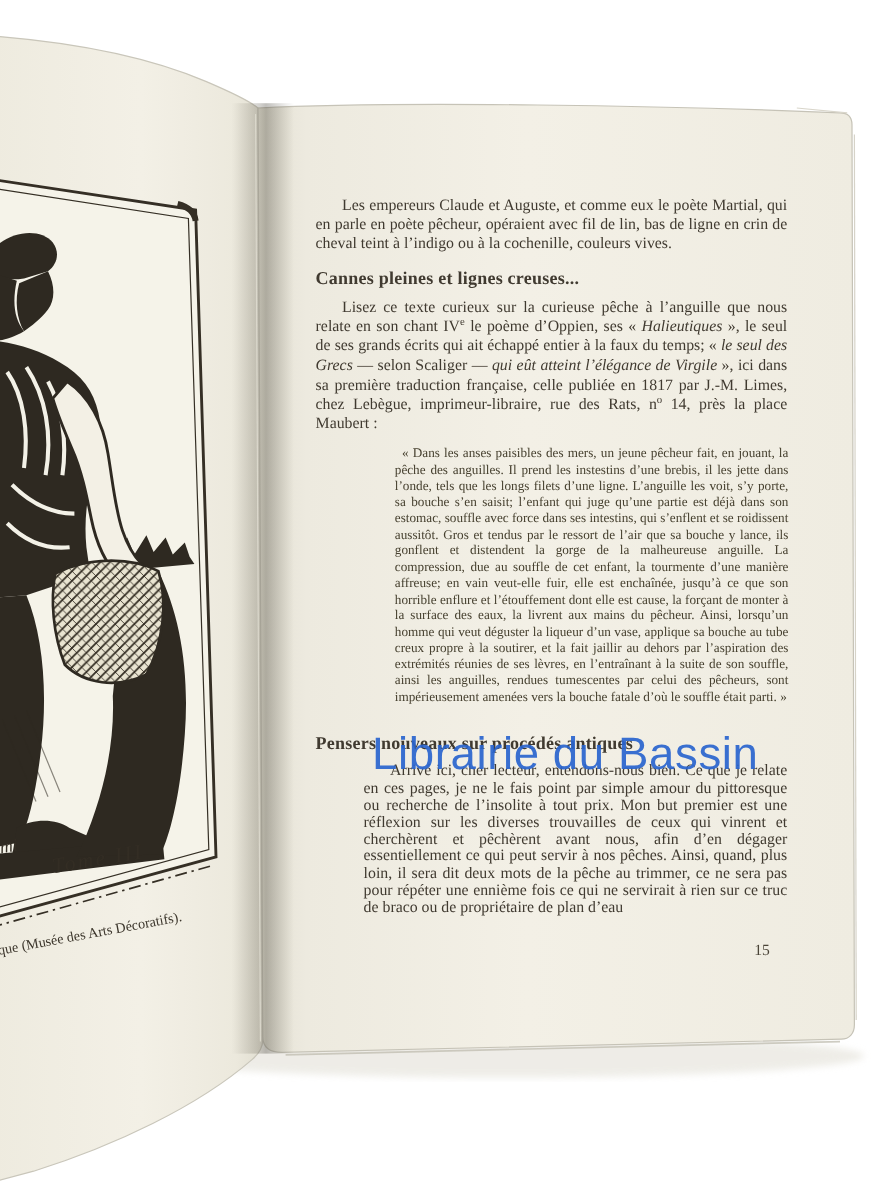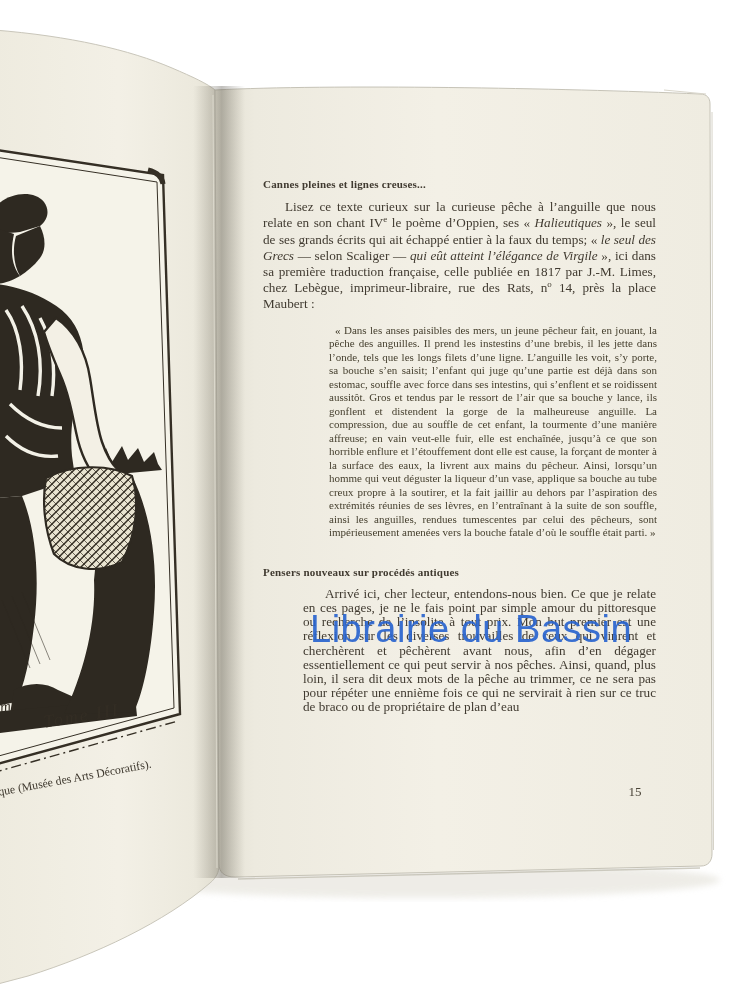--- a/index.html
+++ b/index.html
@@ -5,21 +5,21 @@
   html,body{margin:0;padding:0;}
   body{width:730px;height:1000px;background:#ffffff;overflow:hidden;position:relative;
        font-family:"Liberation Serif", serif;}
   .stage{position:absolute;inset:0;}
   svg{position:absolute;left:0;top:0;}
 
   
   .rp{position:absolute;left:263px;top:163px;width:393px;color:#403a30;
       font-size:13.2px;line-height:16.2px;text-align:justify;}
   .rp p{margin:0 0 7px 0;text-indent:22px;}
-  .rp .head{margin:13px 0 7px 0;font-weight:bold;font-size:11px;letter-spacing:.2px;
+  .rp .head{margin:13px 0 7px 0;font-weight:bold;font-size:15px;letter-spacing:.2px;
             text-indent:0;text-align:left;}
   .rp .head.h2{margin-top:24px;}
   .rp .quote{margin:11px 0 2px 66px;width:328px;font-size:11px;line-height:13.5px;
              text-indent:6px;color:#46402f;}
   .rp .p5{line-height:14.2px;margin-bottom:0;margin-left:40px;}
   sup{font-size:68%;line-height:0;}
 
   .pageno{position:absolute;left:600px;top:784px;width:30px;text-align:center;
           font-size:13px;color:#4a4438;margin-left:20px;}
 
@@ -138,20 +138,21 @@
 
       <g stroke="#2e2921" stroke-width="1" opacity="0.55">
         <path d="M 2 600 L 30 668"></path>
         <path d="M 12 596 L 40 664"></path>
         <path d="M 22 592 L 50 660"></path>
       </g>
     </g>
   </svg>
 
   <div class="rp">
+    <p>Les empereurs Claude et Auguste, et comme eux le poète Martial, qui en parle en poète pêcheur, opéraient avec fil de lin, bas de ligne en crin de cheval teint à l’indigo ou à la cochenille, couleurs vives.</p>
     <div class="head">Cannes pleines et lignes creuses...</div>
     <p><span>Lisez ce texte curieux sur la curieuse pêche à l’anguille que nous relate en son chant IV</span><sup>e</sup><span> le poème d’Oppien, ses « </span><span style="font-style: italic;">Halieutiques</span><span> », le seul de ses grands écrits qui ait échappé entier à la faux du temps; « </span><span style="font-style: italic;">le seul des Grecs</span><span> — selon Scaliger — </span><span style="font-style: italic;">qui eût atteint l’élégance de Virgile</span><span> », ici dans sa première traduction française, celle publiée en 1817 par J.-M. Limes, chez Lebègue, imprimeur-libraire, rue des Rats, n</span><sup>o</sup><span> 14, près la place Maubert :</span></p>
     <div class="quote">« Dans les anses paisibles des mers, un jeune pêcheur fait, en jouant, la pêche des anguilles. Il prend les instestins d’une brebis, il les jette dans l’onde, tels que les longs filets d’une ligne. L’anguille les voit, s’y porte, sa bouche s’en saisit; l’enfant qui juge qu’une partie est déjà dans son estomac, souffle avec force dans ses intestins, qui s’enflent et se roidissent aussitôt. Gros et tendus par le ressort de l’air que sa bouche y lance, ils gonflent et distendent la gorge de la malheureuse anguille. La compression, due au souffle de cet enfant, la tourmente d’une manière affreuse; en vain veut-elle fuir, elle est enchaînée, jusqu’à ce que son horrible enflure et l’étouffement dont elle est cause, la forçant de monter à la surface des eaux, la livrent aux mains du pêcheur. Ainsi, lorsqu’un homme qui veut déguster la liqueur d’un vase, applique sa bouche au tube creux propre à la soutirer, et la fait jaillir au dehors par l’aspiration des extrémités réunies de ses lèvres, en l’entraînant à la suite de son souffle, ainsi les anguilles, rendues tumescentes par celui des pêcheurs, sont impérieusement amenées vers la bouche fatale d’où le souffle était parti. »</div>
     <div class="head h2">Pensers nouveaux sur procédés antiques</div>
     <p class="p5">Arrivé ici, cher lecteur, entendons-nous bien. Ce que je relate en ces pages, je ne le fais point par simple amour du pittoresque ou recherche de l’insolite à tout prix. Mon but premier est une réflexion sur les diverses trouvailles de ceux qui vinrent et cherchèrent et pêchèrent avant nous, afin d’en dégager essentiellement ce qui peut servir à nos pêches. Ainsi, quand, plus loin, il sera dit deux mots de la pêche au trimmer, ce ne sera pas pour répéter une ennième fois ce qui ne servirait à rien sur ce truc de braco ou de propriétaire de plan d’eau</p>
   </div>
 
   <div class="pageno">15</div>
 
   <div class="sig">mi</div>

